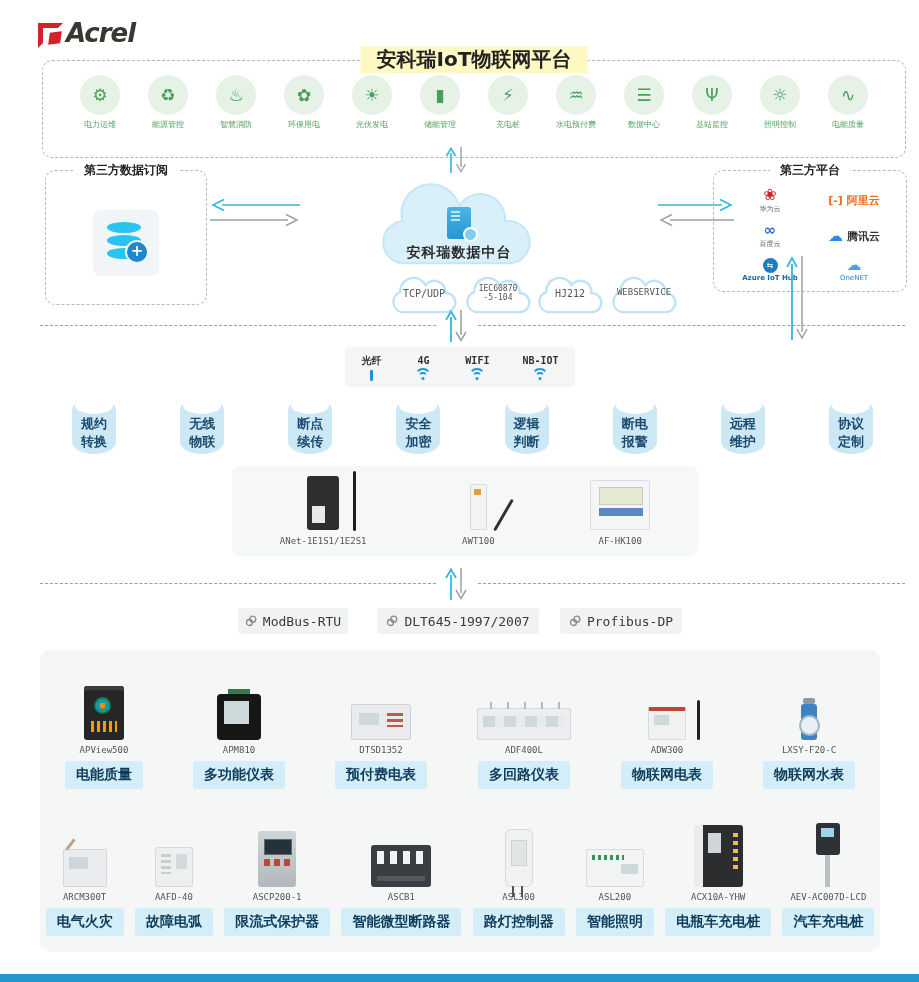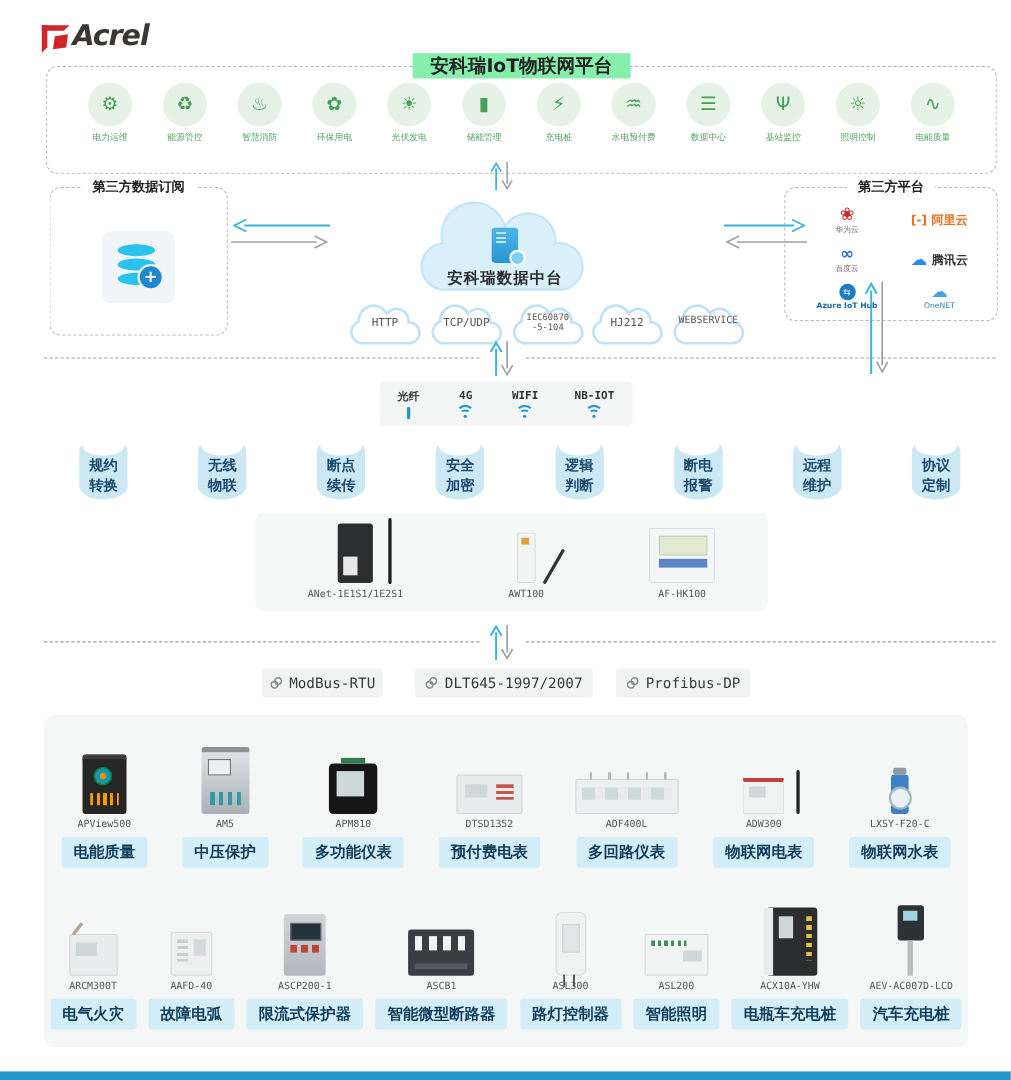--- a/index.html
+++ b/index.html
@@ -11,21 +11,21 @@
   .logo-mark{position:relative;width:24px;height:24px;}
   .logo-mark::before{content:"";position:absolute;left:0;top:2px;width:15px;height:15px;
       border:5px solid #d2232a;border-right-color:transparent;border-bottom-color:transparent;}
   .logo-mark::after{content:"";position:absolute;right:1px;bottom:1px;width:12px;height:12px;
       background:#d2232a;transform:skew(-8deg,-8deg);}
   .logo-text{font-size:26px;font-weight:bold;font-style:italic;color:#3a3632;letter-spacing:-1px;}
   
   .platform-box{position:absolute;left:42px;top:60px;width:862px;height:96px;
       border:1px dashed #b5b5b5;border-radius:10px;}
   .box-title{position:absolute;left:50%;top:0;transform:translate(-50%,-55%);
-      background:#86efac;padding:0 16px;font-size:17px;font-weight:bold;color:#222;white-space:nowrap;}
+      background:#fef9c3;padding:0 16px;font-size:20px;font-weight:bold;color:#222;white-space:nowrap;}
   .apps{position:absolute;left:28px;right:28px;top:14px;display:flex;justify-content:space-between;}
   .app{display:flex;flex-direction:column;align-items:center;width:58px;}
   .app-circle{width:40px;height:40px;border-radius:50%;background:#e6f2e6;
       display:flex;align-items:center;justify-content:center;}
   .app-glyph{font-size:17px;color:#46a05a;line-height:1;}
   .app-label{margin-top:4px;font-size:8px;color:#55a263;white-space:nowrap;}
   
   .side-box{position:absolute;border:1px dashed #b8b8b8;border-radius:10px;}
   .side-title{position:absolute;left:50%;top:0;transform:translate(-50%,-55%);
       background:#fff;padding:0 10px;font-size:12px;font-weight:bold;color:#222;white-space:nowrap;}
@@ -334,26 +334,20 @@
         <span class="g-azure">⇆</span>
         <span class="v-lab-az">Azure IoT Hub</span>
       </div>
       <div class="vendor stack">
         <span class="v-glyph g-onenet">☁</span>
         <span class="v-lab-on">OneNET</span>
       </div>
     </div>
   </section>
 
-  <div class="pcloud" style="left:310px;top:274px;">
-    <svg width="80" height="46" viewBox="0 0 100 58">
-        <path d="M22 48 A13 13 0 0 1 20 23 A17 17 0 0 1 52 14 A14 14 0 0 1 77 24 A12 12 0 0 1 78 48 Z" fill="#fff" stroke="#bfe2f6" stroke-width="3"></path>
-      </svg>
-    <div class="pc-text"><span>HTTP</span></div>
-  </div>
   <div class="pcloud" style="left:384px;top:274px;">
     <svg width="80" height="46" viewBox="0 0 100 58">
         <path d="M22 48 A13 13 0 0 1 20 23 A17 17 0 0 1 52 14 A14 14 0 0 1 77 24 A12 12 0 0 1 78 48 Z" fill="#fff" stroke="#bfe2f6" stroke-width="3"></path>
       </svg>
     <div class="pc-text"><span>TCP/UDP</span></div>
   </div>
   <div class="pcloud" style="left:458px;top:274px;">
     <svg width="80" height="46" viewBox="0 0 100 58">
         <path d="M22 48 A13 13 0 0 1 20 23 A17 17 0 0 1 52 14 A14 14 0 0 1 77 24 A12 12 0 0 1 78 48 Z" fill="#fff" stroke="#bfe2f6" stroke-width="3"></path>
       </svg>
@@ -502,27 +496,20 @@
     <div class="prow">
       <div class="pitem">
           <div class="dv">
             <div class="m m-apview"></div>
           </div>
           <div class="pmodel">APView500</div>
           <div class="pchip">电能质量</div>
         </div>
       <div class="pitem">
           <div class="dv">
-            <div class="m m-am5"></div>
-          </div>
-          <div class="pmodel">AM5</div>
-          <div class="pchip">中压保护</div>
-        </div>
-      <div class="pitem">
-          <div class="dv">
             <div class="m m-apm"></div>
           </div>
           <div class="pmodel">APM810</div>
           <div class="pchip">多功能仪表</div>
         </div>
       <div class="pitem">
           <div class="dv">
             <div class="m m-dtsd"></div>
           </div>
           <div class="pmodel">DTSD1352</div>

